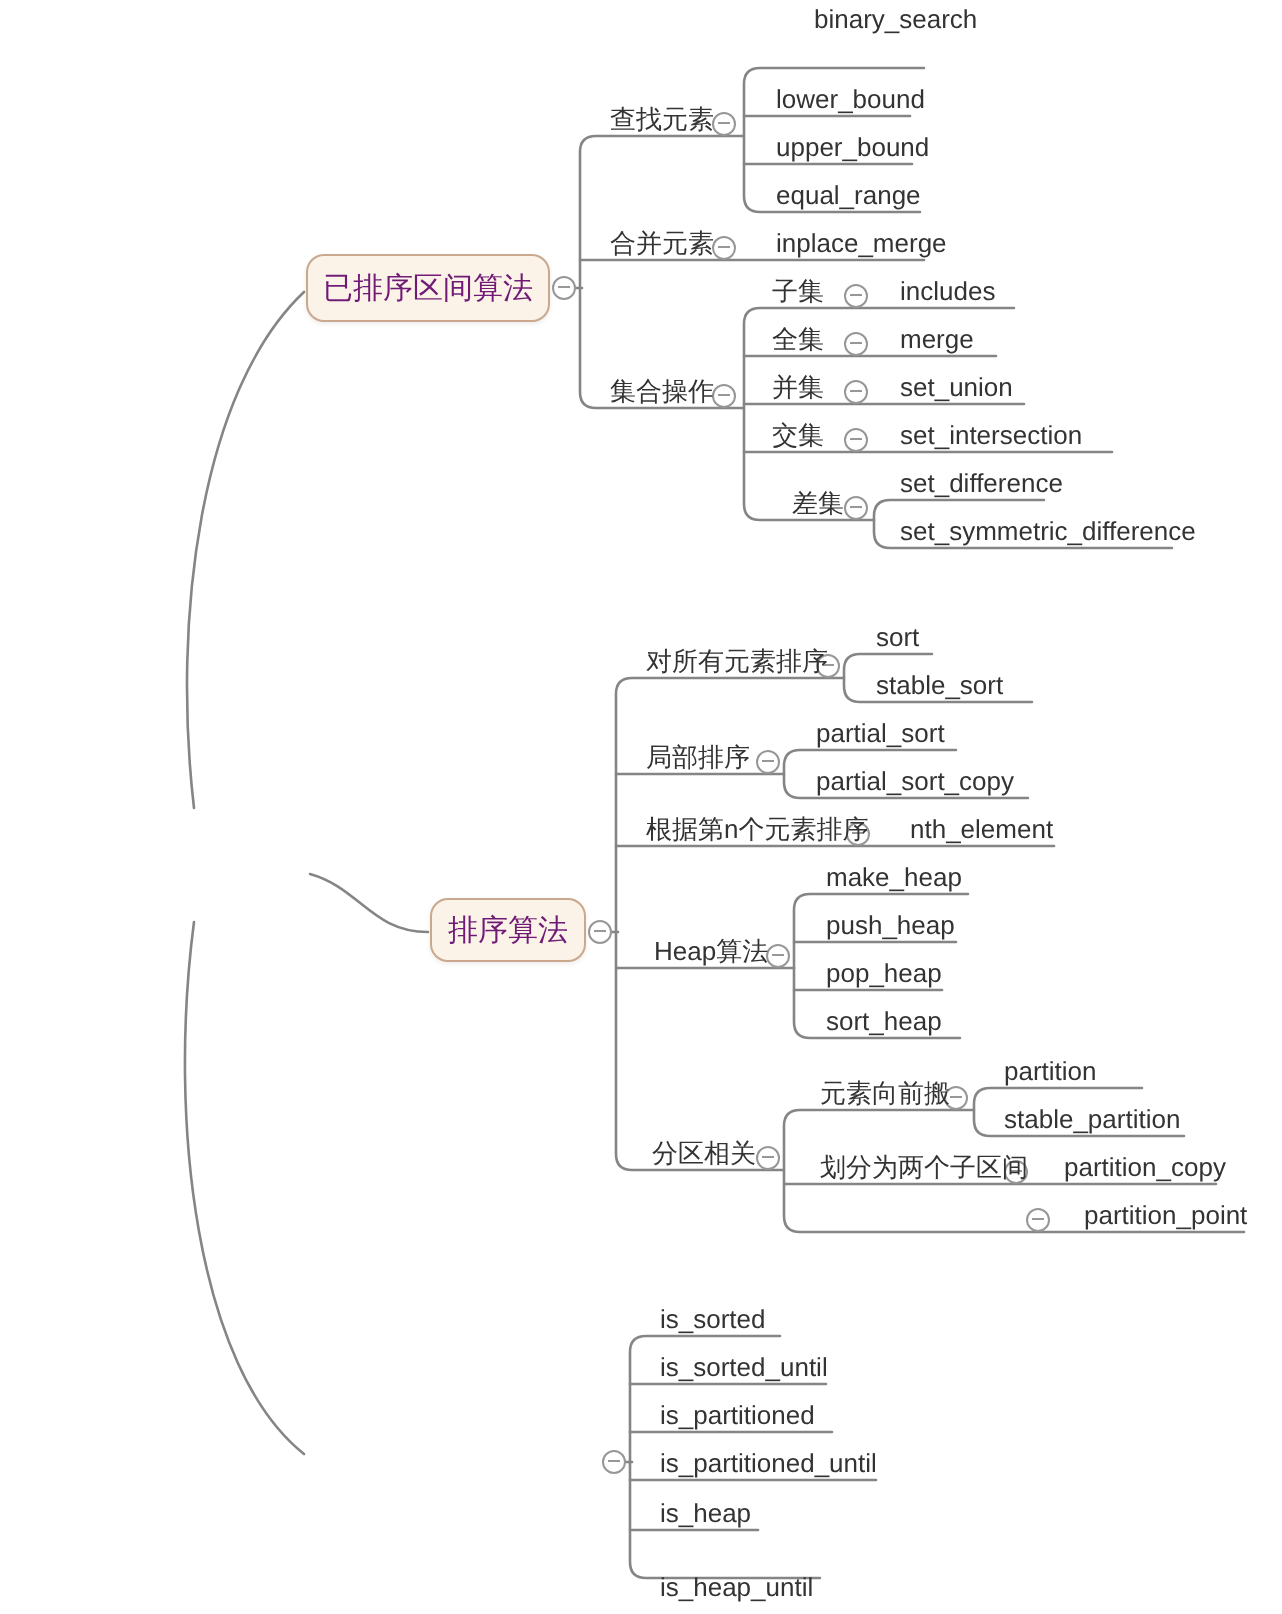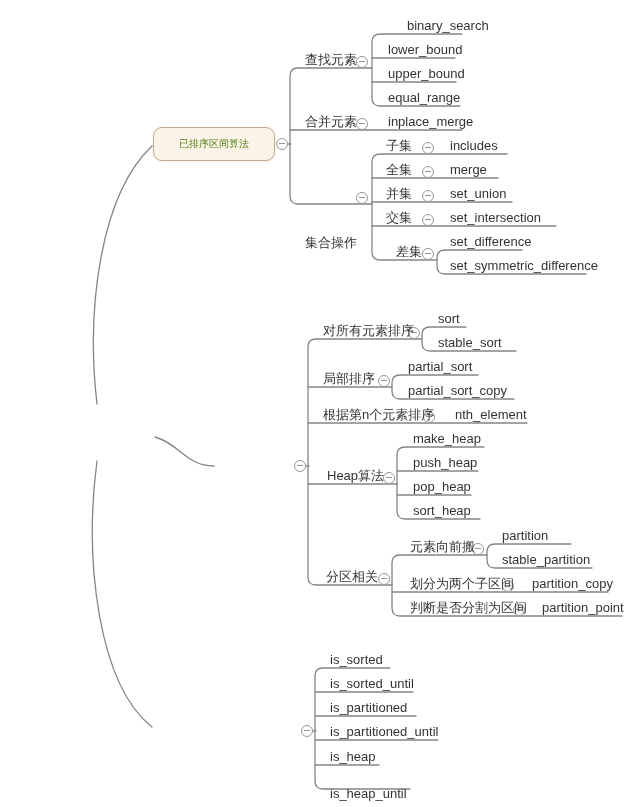--- a/index.html
+++ b/index.html
@@ -28,22 +28,22 @@
     color: #38404d;
     font-size: 20px;
     font-weight: bold;
     letter-spacing: 1px;
     box-shadow: 0 1px 3px rgba(80,100,140,0.18);
   }
   .box-branch {
     background: #fbf3e8;
     border: 1.5px solid #c9a88d;
     border-radius: 9px;
-    color: #4d7c0f;
-    font-size: 10px;
+    color: #701a75;
+    font-size: 15px;
   }
   .lbl {
     position: absolute;
     height: 18px;
     line-height: 18px;
     font-size: 13px;
     color: #333333;
     white-space: nowrap;
   }
   .mc {
@@ -110,20 +110,21 @@
 
     <path d="M 313,731 L 316,731"></path>
     <path d="M 390,668 L 323,668 Q 315,668 315,676 L 315,781 Q 315,789 323,789 L 410,789"></path>
     <path d="M 315,692 L 413,692"></path>
     <path d="M 315,716 L 416,716"></path>
     <path d="M 315,740 L 438,740"></path>
     <path d="M 315,765 L 379,765"></path>
   </svg>
 
   <div class="box box-branch" style="left:153px; top:127px; width:122px; height:34px;">已排序区间算法</div>
+  <div class="box box-branch" style="left:215px; top:449px; width:78px; height:32px;">排序算法</div>
 
   <div class="mc" style="left:276px; top:138px;"></div>
   <div class="mc" style="left:294px; top:460px;"></div>
   <div class="mc" style="left:301px; top:725px;"></div>
   <div class="mc" style="left:356px; top:56px;"></div>
   <div class="mc" style="left:356px; top:118px;"></div>
   <div class="mc" style="left:356px; top:192px;"></div>
   <div class="mc" style="left:422px; top:142px;"></div>
   <div class="mc" style="left:422px; top:166px;"></div>
   <div class="mc" style="left:422px; top:190px;"></div>
@@ -132,27 +133,27 @@
   <div class="mc" style="left:408px; top:327px;"></div>
   <div class="mc" style="left:378px; top:375px;"></div>
   <div class="mc" style="left:423px; top:411px;"></div>
   <div class="mc" style="left:383px; top:472px;"></div>
   <div class="mc" style="left:378px; top:573px;"></div>
   <div class="mc" style="left:472px; top:543px;"></div>
   <div class="mc" style="left:502px; top:580px;"></div>
   <div class="mc" style="left:513px; top:604px;"></div>
 
   <div class="lbl" style="left:305px; top:51px;">查找元素</div>
-  <div class="lbl" style="left:388px; top:17px;padding-left:19px;">binary_search</div>
+  <div class="lbl" style="left:388px; top:1px;padding-left:19px;">binary_search</div>
   <div class="lbl" style="left:388px; top:41px;">lower_bound</div>
   <div class="lbl" style="left:388px; top:65px;">upper_bound</div>
   <div class="lbl" style="left:388px; top:89px;">equal_range</div>
   <div class="lbl" style="left:305px; top:113px;">合并元素</div>
   <div class="lbl" style="left:388px; top:113px;">inplace_merge</div>
-  <div class="lbl" style="left:305px; top:187px;margin-top:47px;">集合操作</div>
+  <div class="lbl" style="left:305px; top:187px;">集合操作</div>
   <div class="lbl" style="left:386px; top:137px;">子集</div>
   <div class="lbl" style="left:450px; top:137px;">includes</div>
   <div class="lbl" style="left:386px; top:161px;">全集</div>
   <div class="lbl" style="left:450px; top:161px;">merge</div>
   <div class="lbl" style="left:386px; top:185px;">并集</div>
   <div class="lbl" style="left:450px; top:185px;">set_union</div>
   <div class="lbl" style="left:386px; top:209px;">交集</div>
   <div class="lbl" style="left:450px; top:209px;">set_intersection</div>
   <div class="lbl" style="left:396px; top:243px;text-align:right;">差集</div>
   <div class="lbl" style="left:450px; top:233px;">set_difference</div>
@@ -170,21 +171,20 @@
   <div class="lbl" style="left:413px; top:430px;">make_heap</div>
   <div class="lbl" style="left:413px; top:454px;">push_heap</div>
   <div class="lbl" style="left:413px; top:478px;">pop_heap</div>
   <div class="lbl" style="left:413px; top:502px;">sort_heap</div>
   <div class="lbl" style="left:326px; top:568px;">分区相关</div>
   <div class="lbl" style="left:410px; top:538px;">元素向前搬</div>
   <div class="lbl" style="left:502px; top:527px;">partition</div>
   <div class="lbl" style="left:502px; top:551px;">stable_partition</div>
   <div class="lbl" style="left:410px; top:575px;">划分为两个子区间</div>
   <div class="lbl" style="left:532px; top:575px;">partition_copy</div>
-  <div class="lbl" style="left:410px; top:599px;">判断是否分割为区间</div>
   <div class="lbl" style="left:542px; top:599px;">partition_point</div>
 
   <div class="lbl" style="left:330px; top:651px;">is_sorted</div>
   <div class="lbl" style="left:330px; top:675px;">is_sorted_until</div>
   <div class="lbl" style="left:330px; top:699px;">is_partitioned</div>
   <div class="lbl" style="left:330px; top:723px;">is_partitioned_until</div>
   <div class="lbl" style="left:330px; top:748px;">is_heap</div>
   <div class="lbl" style="left:330px; top:772px;margin-top:13px;">is_heap_until</div>
 
 </div>

